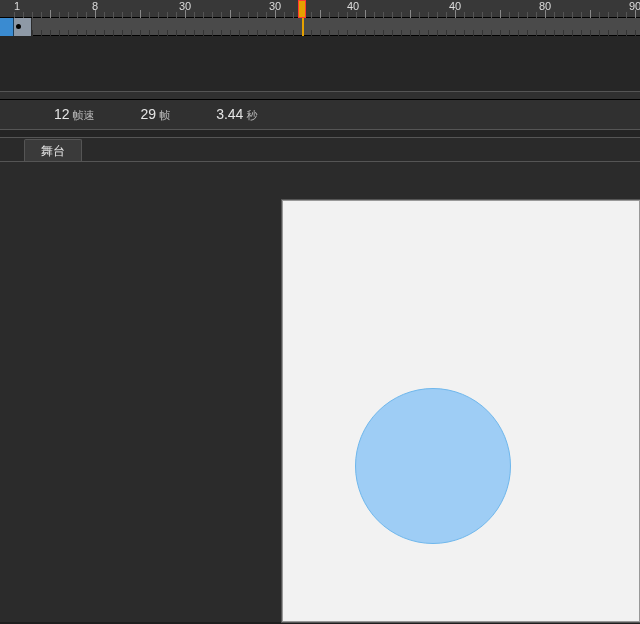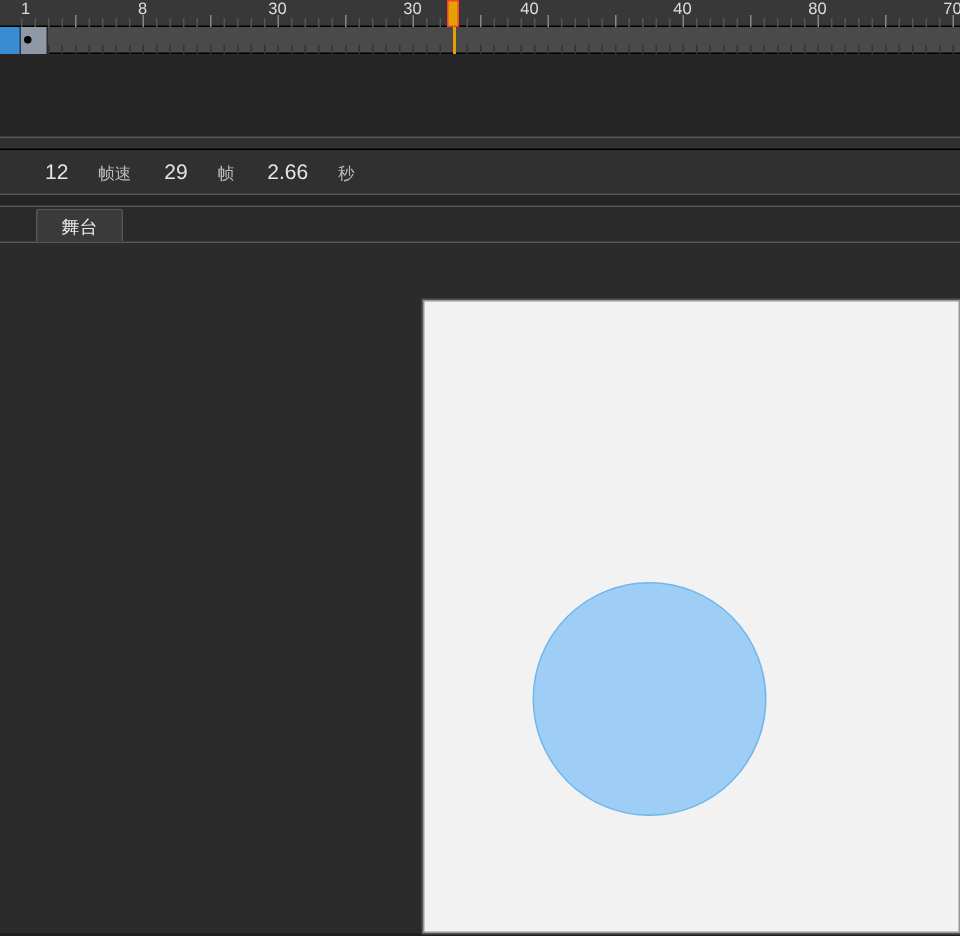--- a/index.html
+++ b/index.html
@@ -98,21 +98,21 @@
     height: 30px;
     background: #303030;
     display: flex;
     align-items: center;
     gap: 22px;
     padding-left: 30px;
     font-size: 13px;
     color: #e5e5e5;
     border-bottom: 1px solid #555;
   }
-  .status-group { display: flex; align-items: baseline; gap: 20px; }
+  .status-group { display: flex; align-items: baseline; gap: 3px; margin-left: 24px; }
   .status-group .val { font-size: 14px; }
   .status-group .unit { font-size: 11px; color: #bbb; }
 
   .divider { height: 8px; background: #242424; border-bottom: 1px solid #555; }
 
   
   .tab-bar {
     height: 24px;
     background: #2a2a2a;
     display: flex;
@@ -158,21 +158,21 @@
 <body>
 
 <div class="ruler" id="ruler">
     <div class="tick-label first" style="left: 14px;">1</div>
     <div class="tick-label" style="left: 95px;">8</div>
     <div class="tick-label" style="left: 185px;">30</div>
     <div class="tick-label" style="left: 275px;">30</div>
     <div class="tick-label" style="left: 353px;">40</div>
     <div class="tick-label" style="left: 455px;">40</div>
     <div class="tick-label" style="left: 545px;">80</div>
-    <div class="tick-label" style="left: 635px;">70</div>
+    <div class="tick-label" style="left: 635px;">90</div>
     <div class="tick minor" style="left: 14px;"></div>
     <div class="tick minor" style="left: 23px;"></div>
     <div class="tick minor" style="left: 32px;"></div>
     <div class="tick minor" style="left: 41px;"></div>
     <div class="tick major" style="left: 50px;"></div>
     <div class="tick minor" style="left: 59px;"></div>
     <div class="tick minor" style="left: 68px;"></div>
     <div class="tick minor" style="left: 77px;"></div>
     <div class="tick minor" style="left: 86px;"></div>
     <div class="tick major" style="left: 95px;"></div>
@@ -325,21 +325,21 @@
 <div class="status-bar">
   <div class="status-group">
     <span class="val">12</span>
     <span class="unit">帧速</span>
   </div>
   <div class="status-group">
     <span class="val">29</span>
     <span class="unit">帧</span>
   </div>
   <div class="status-group">
-    <span class="val">2.66</span>
+    <span class="val">3.44</span>
     <span class="unit">秒</span>
   </div>
 </div>
 
 <div class="divider"></div>
 
 <div class="tab-bar">
   <div class="tab">舞台</div>
 </div>
 

